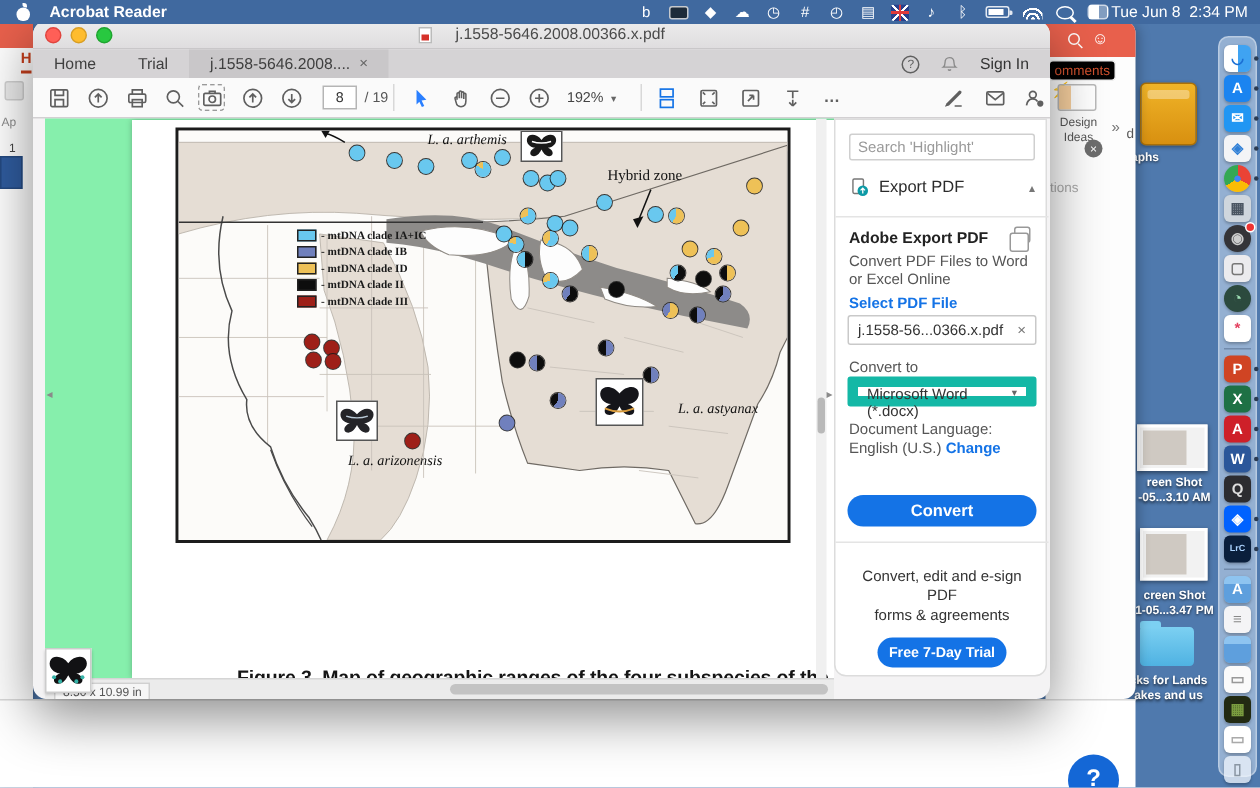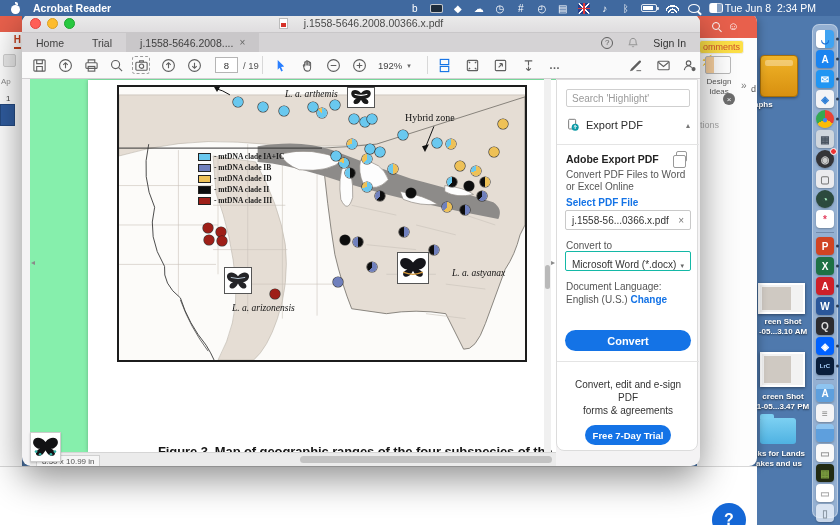--- a/index.html
+++ b/index.html
@@ -21,38 +21,38 @@
     linear-gradient(90deg,transparent 42%,#e03a3a 42% 58%,transparent 58%),
     linear-gradient(45deg,transparent 45%,#fff 45% 55%,transparent 55%),
     linear-gradient(135deg,transparent 45%,#fff 45% 55%,transparent 55%),#27418d}
   .ico-battery{width:16px;height:8px;border:1px solid rgba(255,255,255,.85);border-radius:2px;position:relative}
   .ico-battery::before{content:'';position:absolute;right:-3px;top:2px;width:2px;height:3px;background:rgba(255,255,255,.85);border-radius:0 1px 1px 0}
   .ico-battery::after{content:'';position:absolute;left:1px;top:1px;bottom:1px;width:70%;background:#fff}
   .ico-wifi{width:13px;height:9px;background:radial-gradient(circle at 50% 100%, #fff 0 1.5px, transparent 1.5px 3.2px, #fff 3.2px 4.6px, transparent 4.6px 6.4px, #fff 6.4px 7.8px, transparent 7.8px)}
   .ico-spotlight{width:9px;height:9px;border:1.5px solid #fff;border-radius:50%;position:relative}
   .ico-spotlight::after{content:'';position:absolute;width:5px;height:1.5px;background:#fff;bottom:-2px;right:-3px;transform:rotate(45deg)}
   .ico-user-switch{width:14px;height:10px;border-radius:3px;border:1px solid rgba(255,255,255,.6);background:linear-gradient(90deg,#fff 0 55%,rgba(255,255,255,.35) 55%)}
-  .mb-clock{margin:0 24px 0 2px;font-size:10.5px;white-space:pre}
+  .mb-clock{margin:0 8px 0 2px;font-size:10.5px;white-space:pre}
 
   
   .bg-left{position:absolute;left:0;top:14px;width:22px;height:511px;background:#fdfdfd;z-index:10;box-shadow:1px 0 4px rgba(0,0,0,.2)}
   .bg-left .orange{position:absolute;top:0;left:0;right:0;height:18px;background:#e8604c}
   .bg-left .ppt-tab{position:absolute;top:20px;right:1px;color:#c43e1c;font-size:10px;font-weight:bold;border-bottom:2px solid #c43e1c;padding-bottom:2px}
   .bg-left .ppt-icon{position:absolute;top:40px;left:3px;width:13px;height:13px;background:#e9e9e9;border:1px solid #cfcfcf;border-radius:2px}
   .bg-left .ppt-txt{position:absolute;top:63px;left:1px;color:#8a8a8a;font-size:8px}
   .bg-left .slide-num{position:absolute;top:80px;left:6px;color:#444;font-size:8px}
   .bg-left .slide-thumb{position:absolute;top:90px;left:0;width:15px;height:22px;background:#2f5b9d;border:1px solid #24497f}
   .bg-bottom{position:absolute;left:0;top:466px;width:757px;height:59px;background:#fff;border-top:1px solid #d8d8d8;z-index:20}
   .assist-circle{position:absolute;left:712px;top:503px;width:34px;height:34px;border-radius:50%;background:#1467d6;color:#fff;font-size:16px;font-weight:bold;display:flex;align-items:center;justify-content:center;z-index:25}
   .bg-right{position:absolute;left:697px;top:14px;width:60px;height:452px;background:#fdfdfd;border-radius:0 8px 8px 0;z-index:12;box-shadow:2px 2px 8px rgba(0,0,0,.25)}
   .bg-right .orange{position:absolute;top:0;left:0;right:0;height:24px;background:#e8604c;border-radius:0 8px 0 0;display:flex;align-items:center;justify-content:flex-end;gap:8px;padding-right:18px;color:#fff}
   .bg-right .mag{width:8px;height:8px;border:1.4px solid #fff;border-radius:50%;position:relative}
   .bg-right .mag::after{content:'';position:absolute;width:4px;height:1.4px;background:#fff;bottom:-2px;right:-3px;transform:rotate(45deg)}
   .bg-right .smiley{font-size:11px;line-height:1}
-  .bg-right .comments{position:absolute;top:26px;left:2px;color:#d2522f;font-size:9px;border:1px solid #eee;padding:1px 3px;border-radius:3px;background:#fde047}
+  .bg-right .comments{position:absolute;top:26px;left:2px;color:#d2522f;font-size:9px;border:1px solid #eee;padding:1px 3px;border-radius:3px;background:#000000}
   .bg-right .di-icon{position:absolute;top:42px;left:8px;width:26px;height:18px;border:1px solid #b9b9b9;border-radius:2px;background:linear-gradient(90deg,#f6cf9e 0 8px,#fff 8px)}
   .bg-right .di-bolt{position:absolute;top:40px;left:4px;color:#e8943c;font-size:11px;font-weight:bold;transform:rotate(8deg)}
   .bg-right .di-label{position:absolute;top:63px;left:0;width:44px;text-align:center;font-size:8px;color:#555;line-height:1.25}
   .bg-right .chevrons{position:absolute;top:66px;left:44px;color:#777;font-size:10px}
   .bg-right .stray{position:absolute;top:70px;left:54px;color:#555;font-size:9px}
   .bg-right .close-x{position:absolute;top:79px;left:26px;width:12px;height:12px;border-radius:50%;background:#6d6d6d;color:#fff;font-size:8px;display:flex;align-items:center;justify-content:center}
   .bg-right .suggestions{position:absolute;top:106px;left:3px;color:#a9a9a9;font-size:9px}
   .bg-status{position:absolute;left:560px;top:452px;width:137px;height:14px;z-index:14;color:#555;font-size:8px;display:flex;align-items:center;gap:8px;padding-left:6px}
 
   
@@ -133,21 +133,21 @@
   .p-div{position:absolute;left:0;width:142px;height:1px;background:#e4e4e4}
   .p-title{position:absolute;left:9px;top:73px;font-weight:bold;font-size:10.5px;color:#222}
   .copy-ico{position:absolute;right:10px;top:71px;width:11px;height:11px;border:1px solid #999;border-radius:2px}
   .copy-ico::after{content:'';position:absolute;left:-4px;top:3px;width:11px;height:11px;border:1px solid #999;border-radius:2px;background:#fff}
   .p-desc{position:absolute;left:9px;top:89px;width:124px;color:#555;line-height:12px}
   .p-link{color:#1473e6;font-weight:bold}
   .sel-link{position:absolute;left:9px;top:117px}
   .file-chip{position:absolute;left:8px;top:130px;width:126px;height:20px;border:1px solid #c9c9c9;border-radius:2px;display:flex;align-items:center;padding:0 6px;color:#333}
   .file-chip .x{margin-left:auto;color:#777}
   .conv-label{position:absolute;left:9px;top:160px;color:#555}
-  .fmt-box{position:absolute;left:8px;top:171px;width:126px;height:20px;border:1px solid #14b8a6;border-radius:2px;display:flex;align-items:flex-end;padding:0 6px;color:#333}
+  .fmt-box{position:absolute;left:8px;top:171px;width:126px;height:20px;border:7px solid #14b8a6;border-radius:2px;display:flex;align-items:flex-start;padding:0 6px;color:#333}
   .fmt-box .caret{margin-left:auto}
   .lang-label{position:absolute;left:9px;top:201px;color:#555}
   .lang-row{position:absolute;left:9px;top:214px;color:#555}
   .btn-primary{position:absolute;background:#1473e6;color:#fff;border-radius:11px;display:flex;align-items:center;justify-content:center;font-weight:bold}
   .convert-btn{left:8px;top:250px;width:126px;height:21px;font-size:11px}
   .promo{position:absolute;left:9px;top:298px;width:124px;text-align:center;color:#333;line-height:13px}
   .trial-btn{left:28px;top:345px;width:86px;height:20px;font-size:9.5px}
 </style>
 </head>
 <body>

